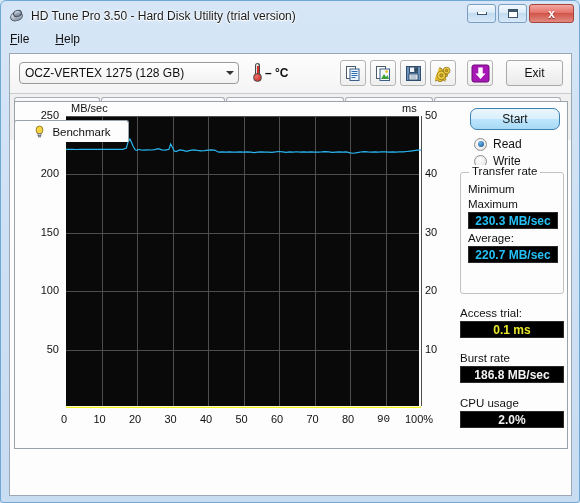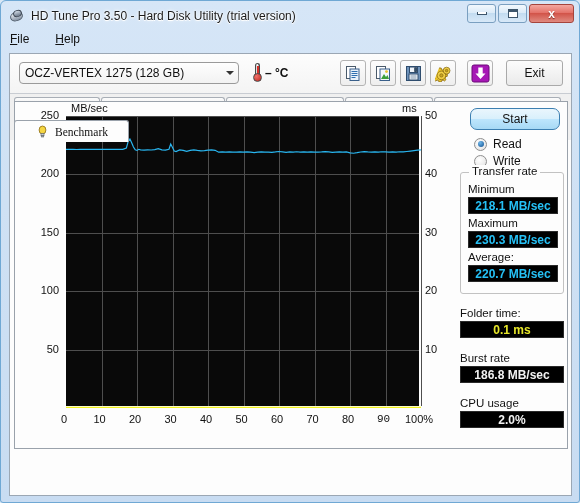--- a/index.html
+++ b/index.html
@@ -159,21 +159,20 @@
   .tab {
     height: 22px;
     border: 1px solid #a8aeb6;
     border-bottom: none;
     border-radius: 3px 3px 0 0;
     background: linear-gradient(to bottom,#fbfbfb 0%,#ececec 50%,#e1e1e1 100%);
     display: flex; align-items: center; justify-content: center;
     gap: 5px; padding: 0 7px;
     font-size: 11.5px; color: #111;
     white-space: nowrap;
-    font-family: Liberation Serif, serif;
   }
   .tab.active {
     background: #fdfdfd;
     border-color: #9aa2ab;
     position: relative; z-index: 3;
   }
   .tab-row.bottom { margin-top: 1px; }
   .tab-ico { width: 15px; height: 15px; flex: 0 0 auto; display:block; }
 
   
@@ -543,30 +542,29 @@
         </div>
         <div class="radio-row" style="top:52px;">
           <span class="radio"></span>
           <span>Write</span>
         </div>
 
         <div id="tr-group">
           <div id="tr-legend">Transfer rate</div>
           <div style="position:absolute; left:7px; top:10px; width:90px;">
             <div class="field-label">Minimum</div>
-            <div class="value-box v-cyan" style="margin-top:2px;">218.1 MB/sec</div>
             <div class="field-label" style="margin-top:3px;">Maximum</div>
             <div class="value-box v-cyan" style="margin-top:2px;">230.3 MB/sec</div>
             <div class="field-label" style="margin-top:3px;">Average:</div>
             <div class="value-box v-cyan" style="margin-top:2px;">220.7 MB/sec</div>
           </div>
         </div>
 
         <div class="panel-field" style="top:205px;">
-          <span class="field-label">Folder time:</span>
+          <span class="field-label">Access trial:</span>
           <div class="value-box v-yellow">0.1 ms</div>
         </div>
 
         <div class="panel-field" style="top:250px;">
           <span class="field-label">Burst rate</span>
           <div class="value-box v-white">186.8 MB/sec</div>
         </div>
 
         <div class="panel-field" style="top:295px;">
           <span class="field-label">CPU usage</span>

